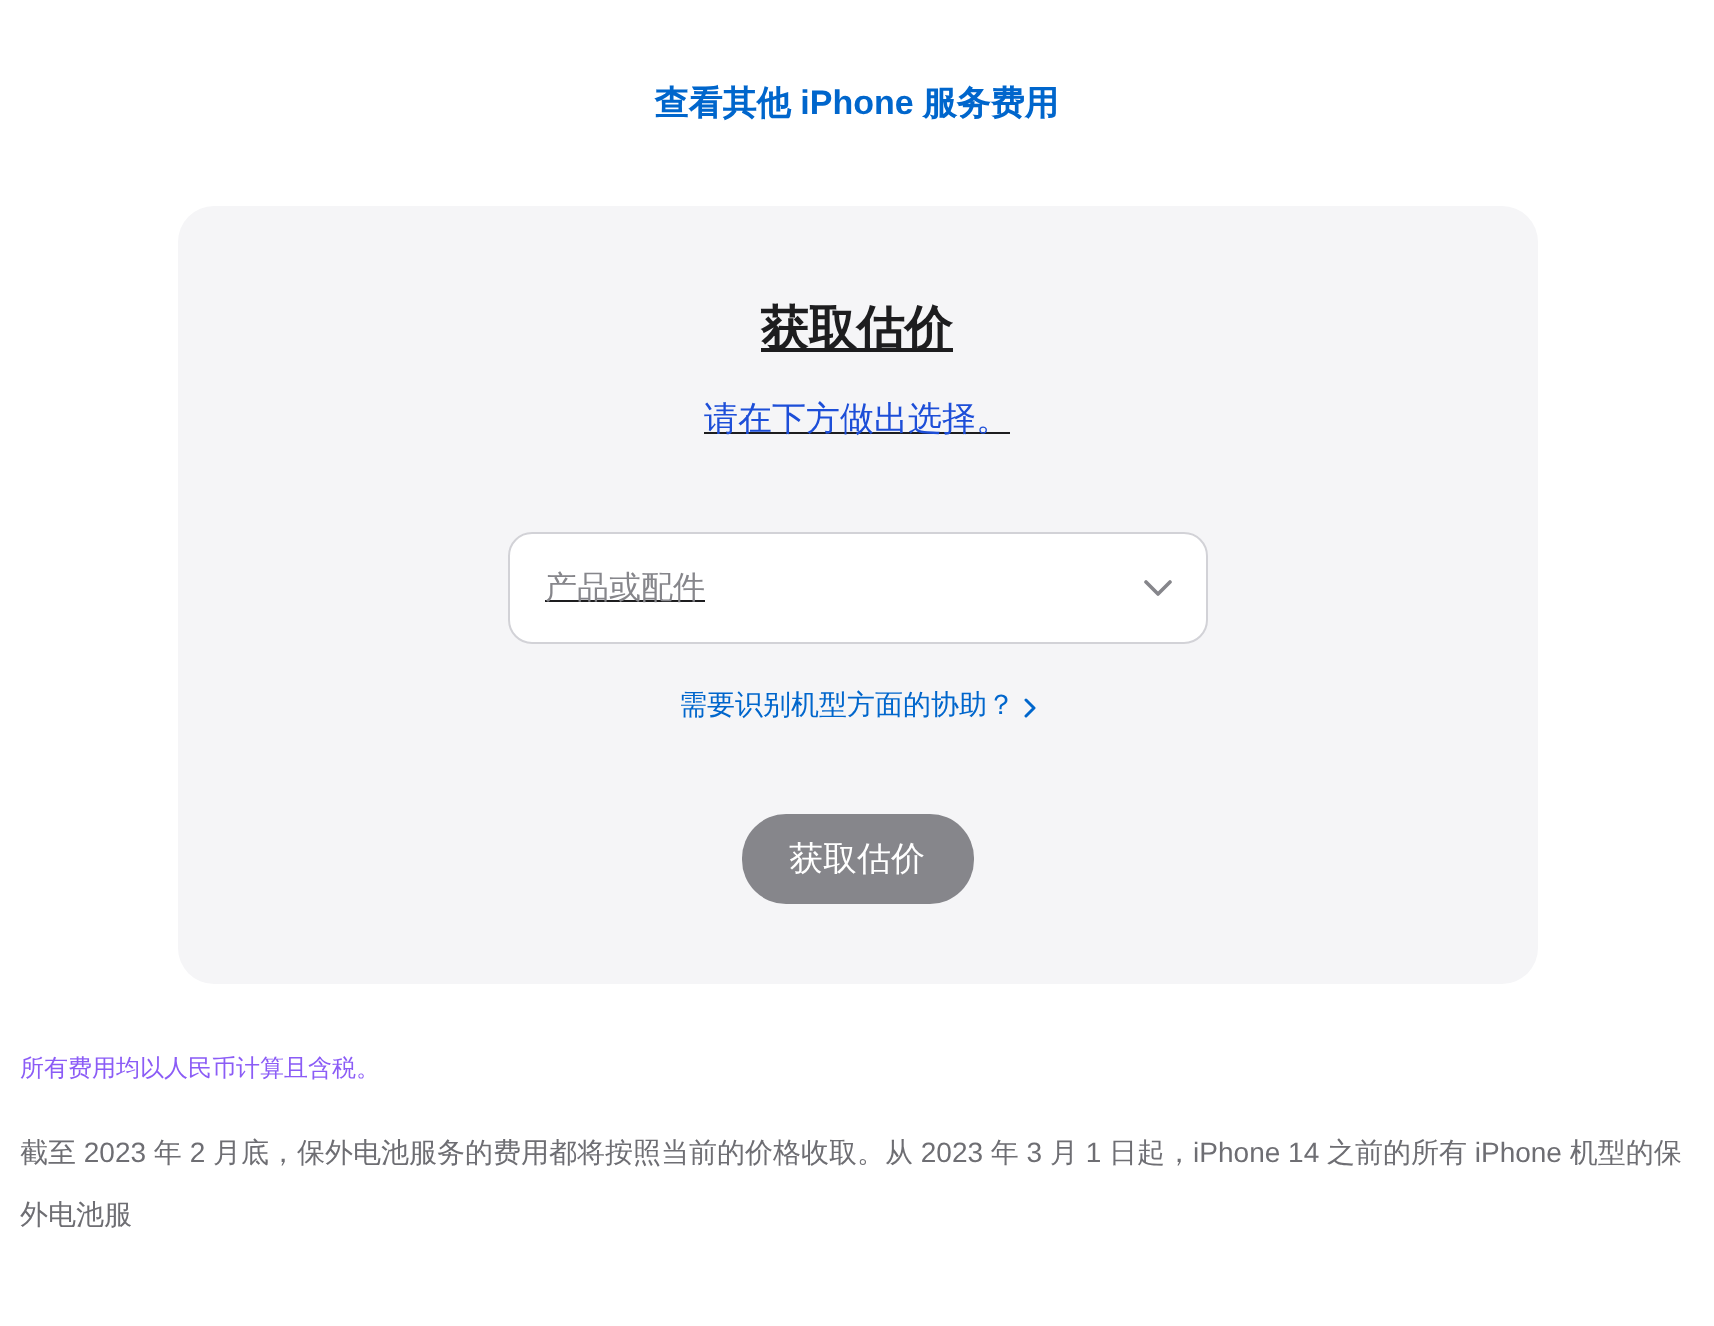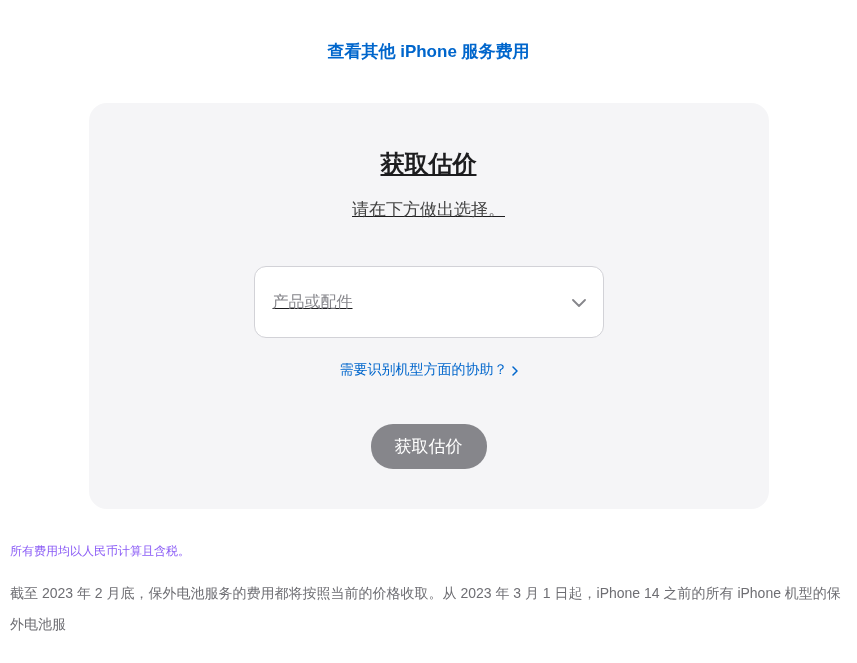--- a/index.html
+++ b/index.html
@@ -45,33 +45,33 @@
     
     .card-title {
       font-size: 24px;
       font-weight: 600;
       color: #1d1d1f;
       margin-bottom: 18px;
     }
     
     .card-subtitle {
       font-size: 17px;
-      color: #404040;
+      color: #1d4ed8;
       margin-bottom: 45px;
     }
     
     .select-wrapper {
       position: relative;
       max-width: 350px;
       margin: 0 auto 22px auto;
     }
     
     .select-field {
       width: 100%;
-      height: 72px;
+      height: 56px;
       background: #ffffff;
       border: 1px solid #d2d2d7;
       border-radius: 12px;
       padding: 0 45px 0 18px;
       font-size: 16px;
       color: #86868b;
       text-align: left;
       cursor: pointer;
       appearance: none;
       -webkit-appearance: none;

